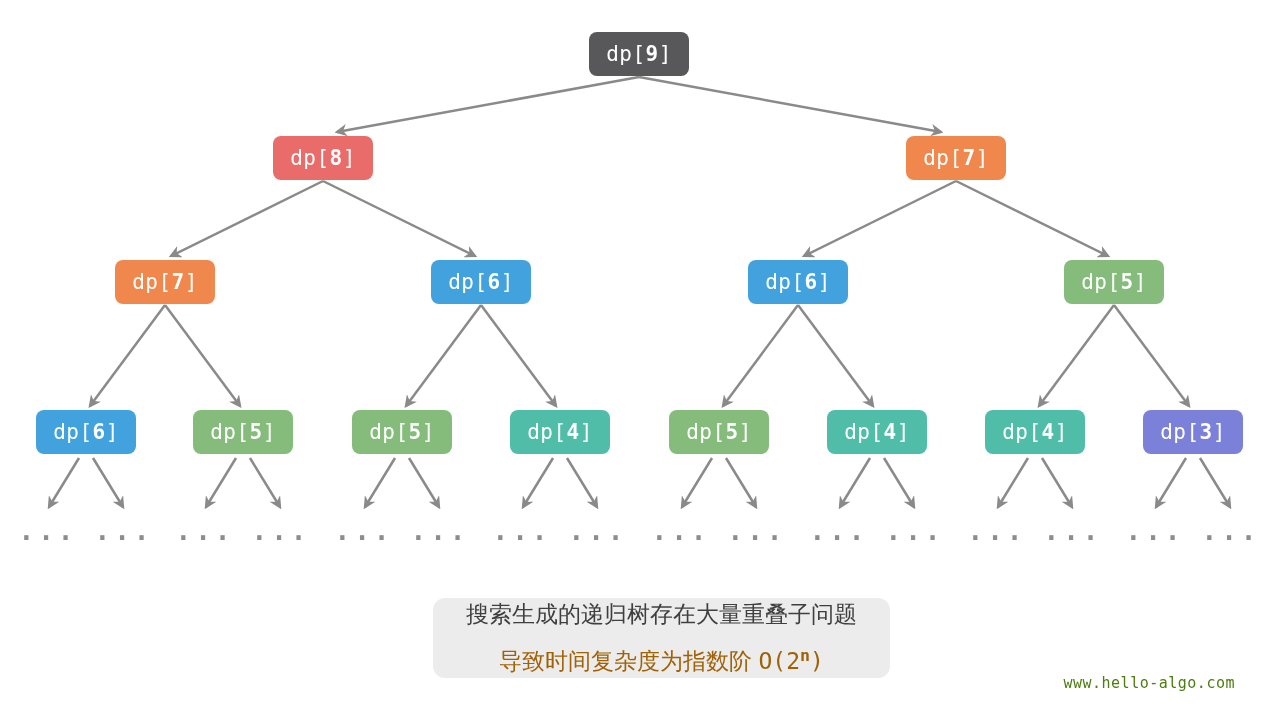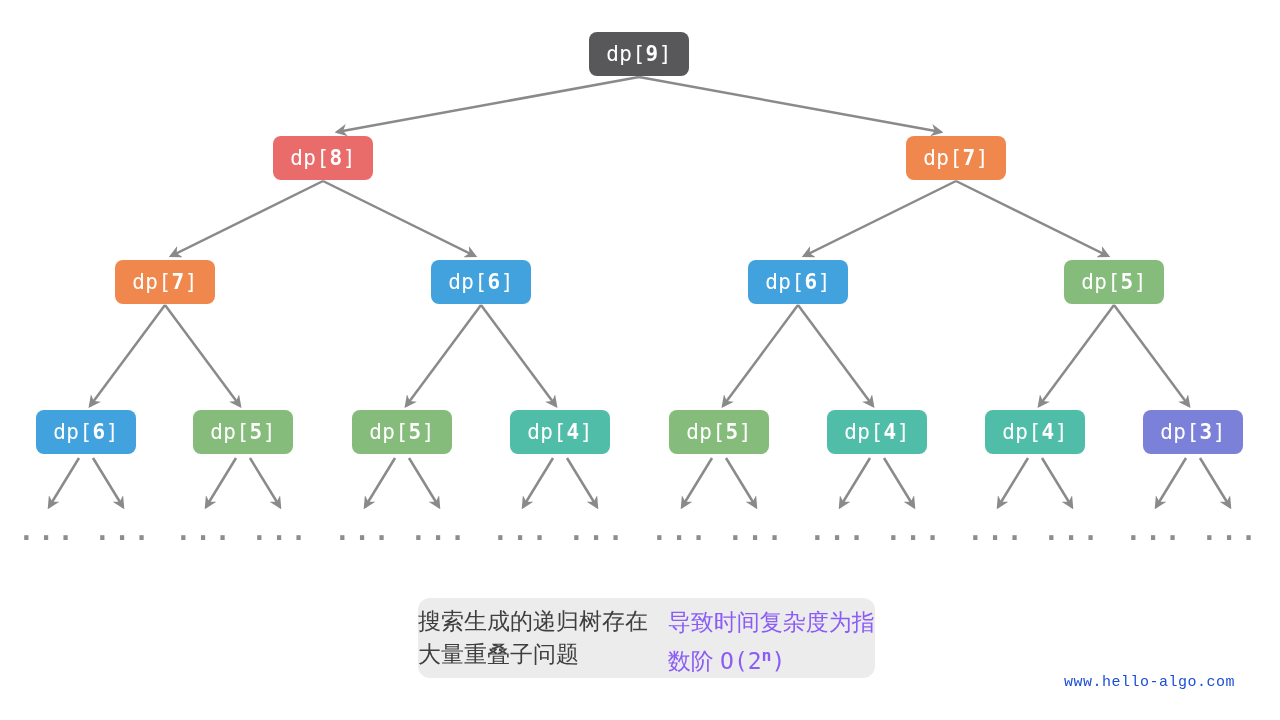--- a/index.html
+++ b/index.html
@@ -14,22 +14,22 @@
     color:#ffffff;font-family:"DejaVu Sans Mono","Liberation Mono",monospace;
     font-size:21px;letter-spacing:0.5px;
   }
   .node .idx{font-weight:bold;}
   .dots{
     position:absolute;width:80px;text-align:center;
     font-family:"DejaVu Sans Mono","Liberation Mono",monospace;
     font-weight:bold;font-size:26px;letter-spacing:4px;color:#8d8d8d;line-height:26px;
   }
   .caption{
-    position:absolute;left:418px;top:598px;width:457px;height:80px;border-radius:12px;
-    display:flex;flex-direction:row;align-items:center;justify-content:center;
+    position:absolute;left:433px;top:598px;width:457px;height:80px;border-radius:12px;
+    display:flex;flex-direction:column;align-items:center;justify-content:center;
     font-size:23px;line-height:33px;
   }
   .mono{font-family:"DejaVu Sans Mono","Liberation Mono",monospace;}
   .caption sup{font-weight:bold;font-size:0.72em;vertical-align:0.5em;}
   .watermark{
     position:absolute;right:45px;top:674px;
     font-family:"DejaVu Sans Mono","Liberation Mono",monospace;
     font-size:15px;color:#cbcbcb;letter-spacing:0.5px;
   }
 </style>
@@ -170,18 +170,18 @@
 <div class="dots" style="left: 717px; top: 518px; color: rgb(141, 141, 141);">...</div>
 <div class="dots" style="left: 799px; top: 518px; color: rgb(141, 141, 141);">...</div>
 <div class="dots" style="left: 875px; top: 518px; color: rgb(141, 141, 141);">...</div>
 <div class="dots" style="left: 957px; top: 518px; color: rgb(141, 141, 141);">...</div>
 <div class="dots" style="left: 1033px; top: 518px; color: rgb(141, 141, 141);">...</div>
 <div class="dots" style="left: 1115px; top: 518px; color: rgb(141, 141, 141);">...</div>
 <div class="dots" style="left: 1191px; top: 518px; color: rgb(141, 141, 141);">...</div>
 
 <div class="caption" style="background: rgb(236, 236, 236);">
   <div style="color: rgb(63, 63, 63);">搜索生成的递归树存在大量重叠子问题</div>
-  <div style="color: #8b5cf6; margin-top: 8px;">
+  <div style="color: #a16207; margin-top: 8px;">
     <span>导致时间复杂度为指数阶 </span><span class="mono">O(2</span><sup class="mono">n</sup><span class="mono">)</span>
   </div>
 </div>
 
-<div class="watermark" style="color: #1d4ed8; font-family: Liberation Mono, monospace;">www.hello-algo.com</div>
+<div class="watermark" style="color: #4d7c0f;">www.hello-algo.com</div>
 
 </body></html>

